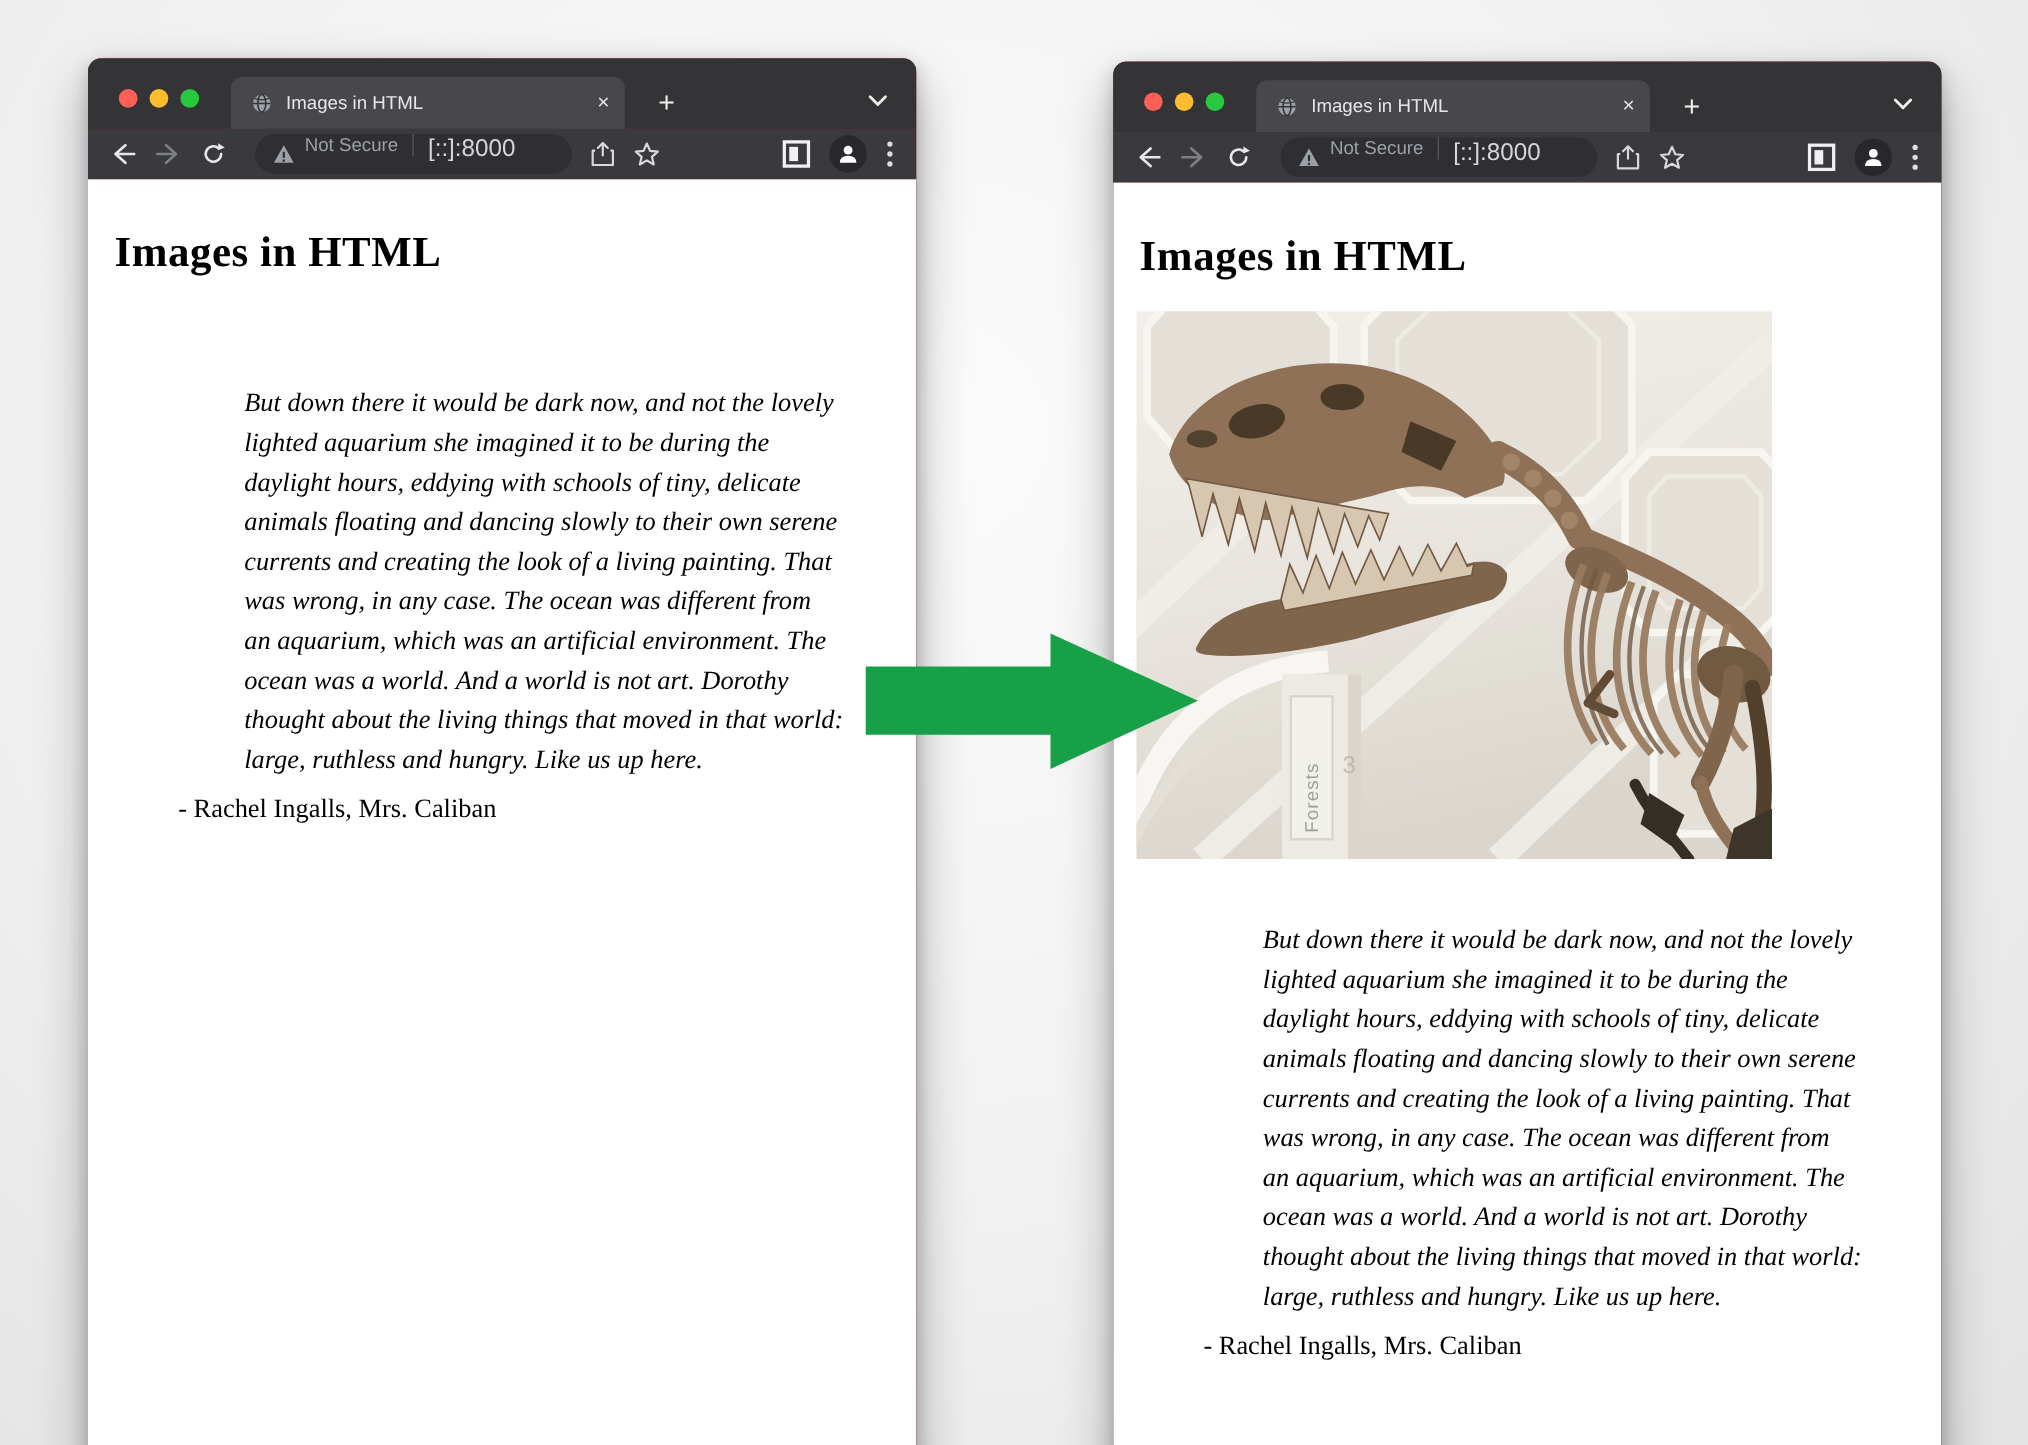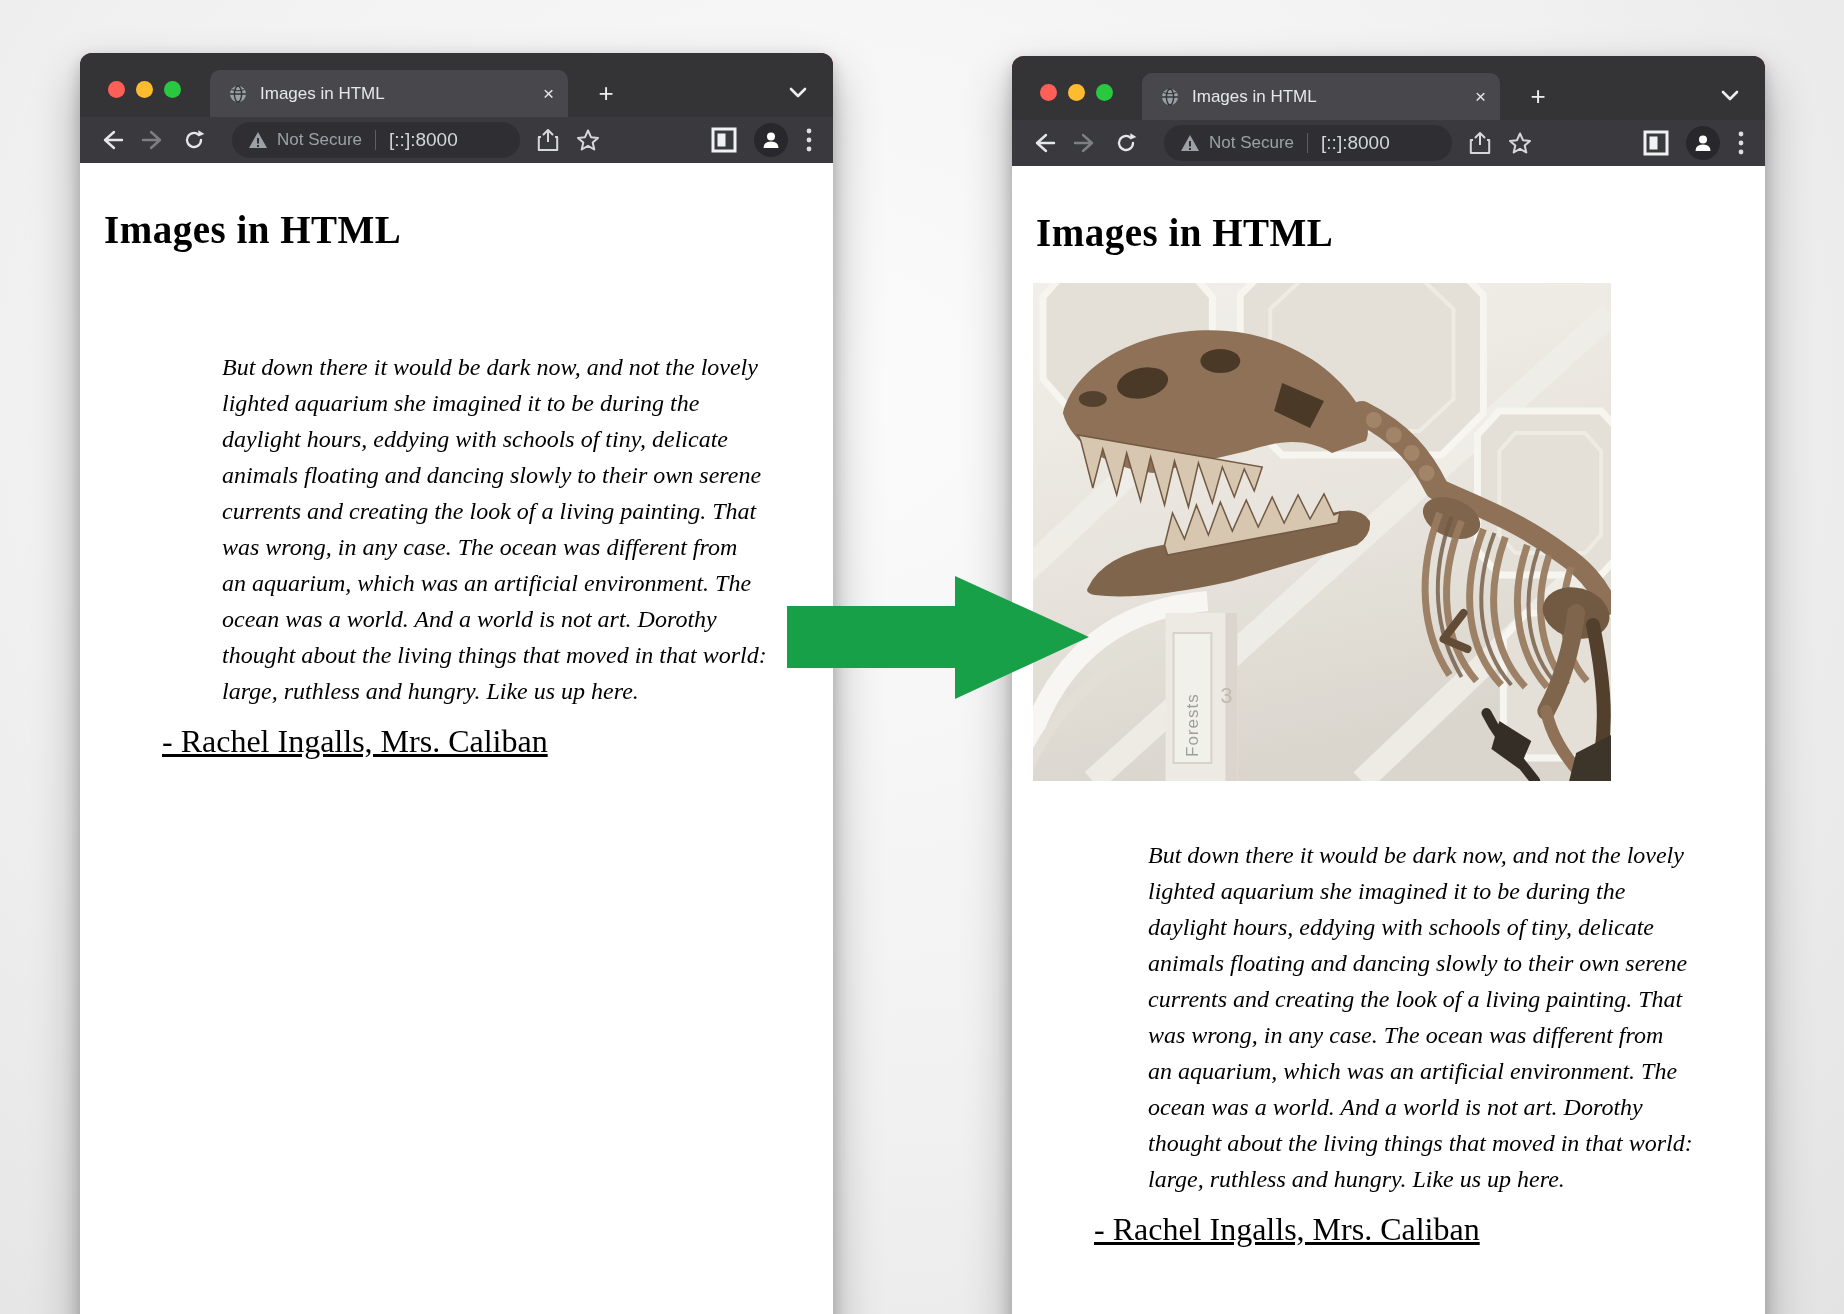--- a/index.html
+++ b/index.html
@@ -36,42 +36,42 @@
   }
   .strip-chevron{position:absolute;right:26px;bottom:14px;}
 
   .toolbar{
     height:46px;background:#3a3a3e;flex:0 0 auto;
     display:flex;align-items:center;padding:0 20px;gap:17px;
   }
   .tb-icon{display:flex;align-items:center;justify-content:center;flex:0 0 auto;}
   .omnibox{
     height:36px;width:288px;margin-left:9px;background:#2f2f33;border-radius:18px;
-    display:flex;align-items:center;padding:0 16px;box-sizing:border-box;gap:9px;flex:0 0 auto;
+    display:flex;padding:0 16px;box-sizing:border-box;gap:9px;flex:0 0 auto;
   }
   .omni-label{color:#9ca1a7;font-size:17px;white-space:nowrap;}
   .omni-divider{width:1px;height:20px;background:#5d6065;margin:0 4px;}
-  .omni-url{color:#d3d6da;font-size:19px;white-space:nowrap;}
+  .omni-url{color:#d3d6da;font-size:22px;white-space:nowrap;}
   .tb-spacer{flex:1;}
   .avatar-circle{
     width:34px;height:34px;border-radius:50%;background:#28282c;
     display:flex;align-items:center;justify-content:center;
   }
 
   
   .page{flex:1;background:#ffffff;padding:0 24px;box-sizing:border-box;overflow:hidden;
         font-family:"Liberation Serif", serif;color:#000;}
   .page h1{font-size:39px;margin:44px 0 0 0;font-weight:bold;letter-spacing:.5px;}
   .quote{
     font-style:italic;font-size:24px;line-height:36px;
     width:545px;margin:0;padding:0;
   }
   #win-left .quote{margin:97px 0 0 118px;}
   #win-right .quote{margin:56px 0 0 112px;}
-  .attribution{font-size:32px;margin:14px 0 0 58px;text-decoration:underline;}
+  .attribution{font-size:24px;margin:14px 0 0 58px;}
   .photo{width:578px;height:498px;margin:28px 0 0 -3px;display:block;}
 
   
   .arrow{position:absolute;left:783px;top:570px;z-index:10;}
 </style>
 </head>
 <body>
 
 <div class="window" id="win-left">
   <div class="tabstrip">

